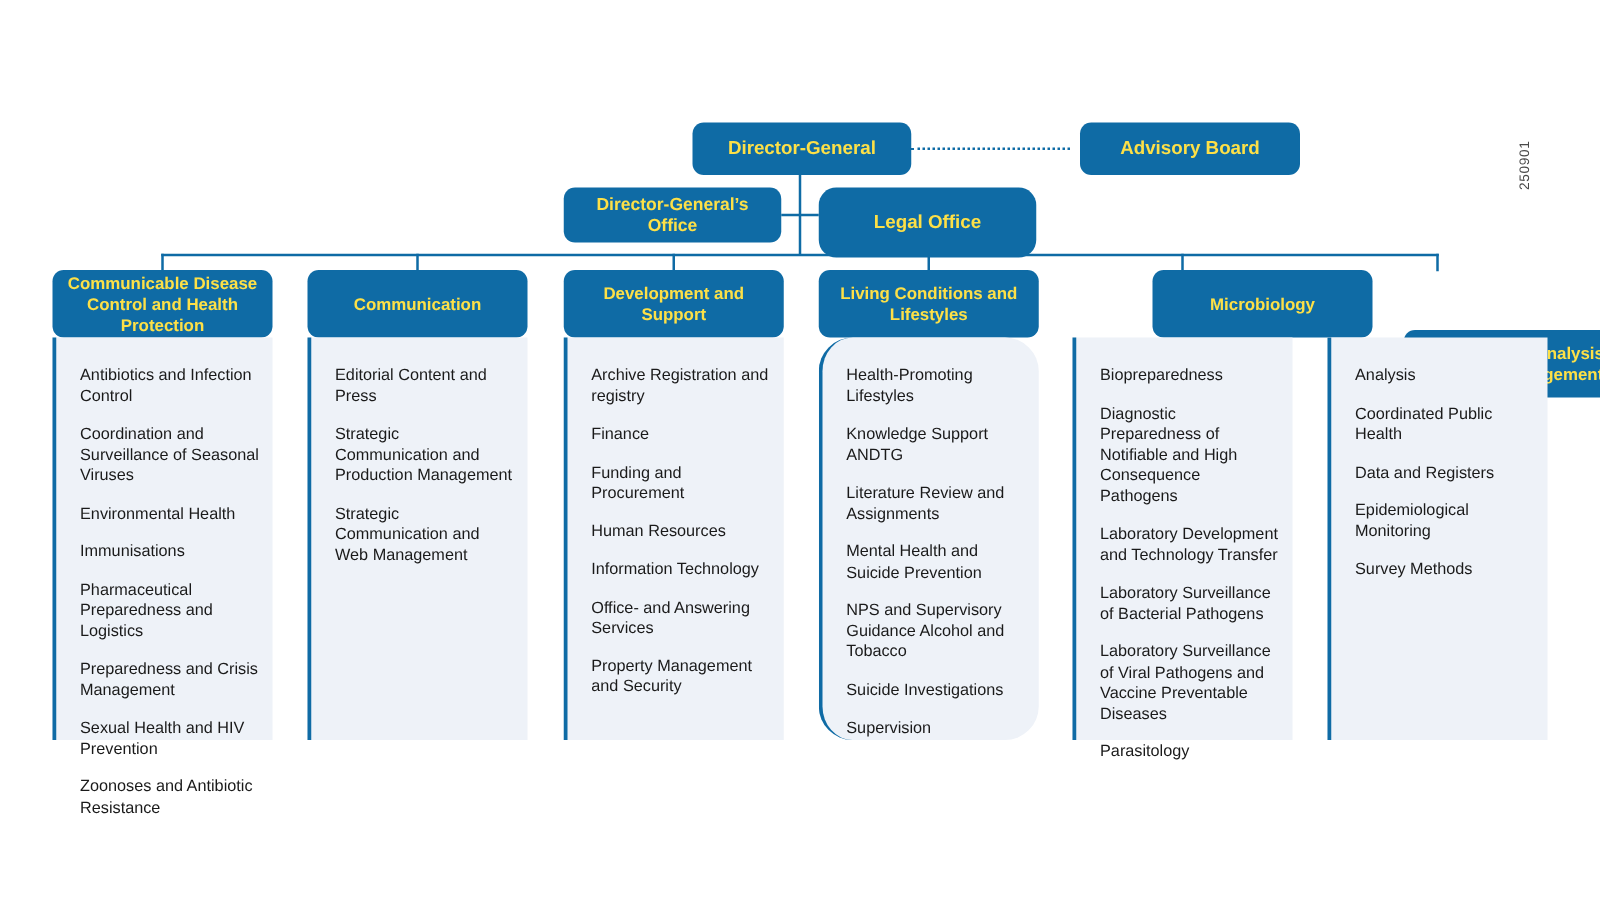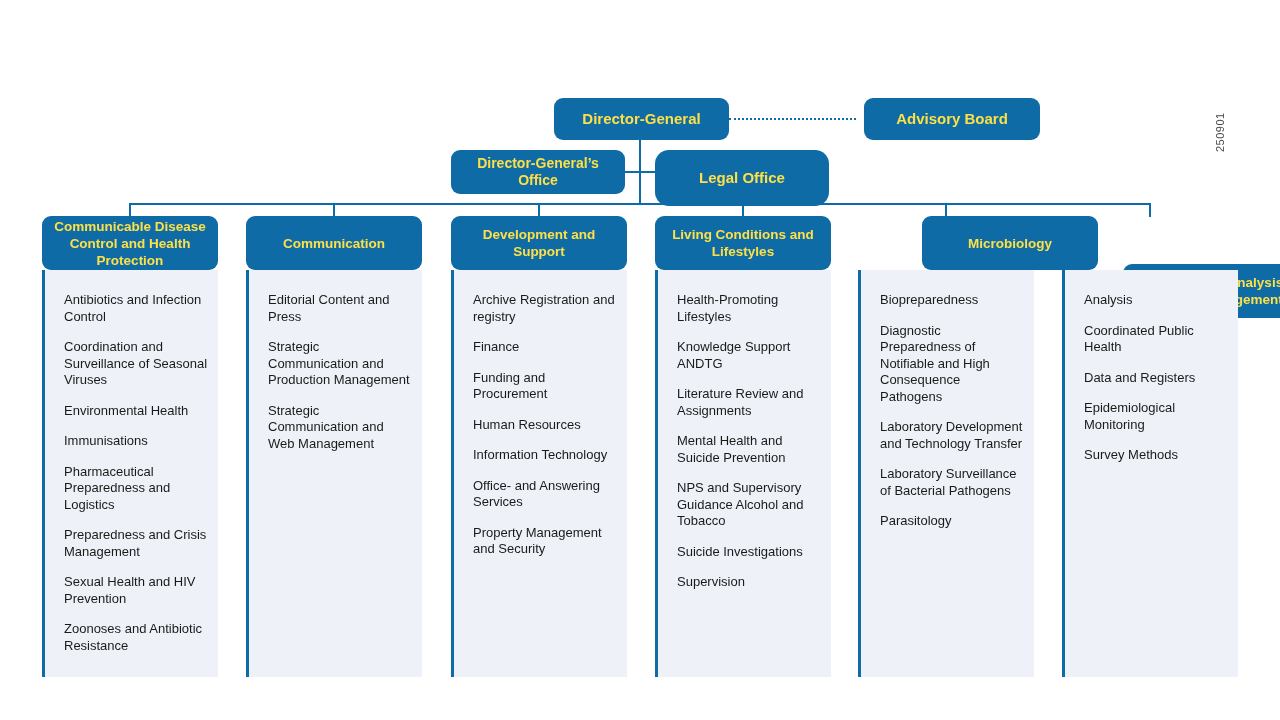--- a/index.html
+++ b/index.html
@@ -12,21 +12,21 @@
     border-radius:9px;display:flex;align-items:center;justify-content:center;
     text-align:center;font-weight:bold;box-sizing:border-box;padding:4px 10px;
   }
   .top-node{font-size:15px;line-height:18px;}
   .dept-head{font-size:13.5px;line-height:17px;width:176px;height:54px;top:216px;padding:2px 8px;}
   .line{position:absolute;background:#0f6ba5;}
   .dotted{
     position:absolute;border-top:2px dotted #0f6ba5;background:none;height:0;
   }
   .panel{
-    position:absolute;top:270px;width:176px;height:407px;
+    position:absolute;top:270px;width:176px;height:322px;
     background:#eef2f8;border-left:3px solid #0f6ba5;box-sizing:border-box;
     padding:22px 10px 10px 19px;
   }
   .panel .unit{
     margin:0 0 14px 0;font-size:13px;line-height:16.5px;color:#1a1a1a;
   }
   .side-note{
     position:absolute;left:1214px;top:92px;height:60px;
     writing-mode:vertical-rl;transform:rotate(180deg);
     font-size:11px;color:#4a4a4a;letter-spacing:0.5px;
@@ -77,36 +77,37 @@
       <p class="unit">Archive Registration and registry</p>
       <p class="unit">Finance</p>
       <p class="unit">Funding and Procurement</p>
       <p class="unit">Human Resources</p>
       <p class="unit">Information Technology</p>
       <p class="unit">Office- and Answering Services</p>
       <p class="unit">Property Management and Security</p>
     </div>
 
   <div class="node dept-head" style="left:655px;">Living Conditions and Lifestyles</div>
-  <div class="panel" style="left:655px;">
+  <div class="panel" style="left:655px;border-radius:27px;">
       <p class="unit">Health-Promoting Lifestyles</p>
       <p class="unit">Knowledge Support ANDTG</p>
       <p class="unit">Literature Review and Assignments</p>
       <p class="unit">Mental Health and Suicide Prevention</p>
       <p class="unit">NPS and Supervisory Guidance Alcohol and Tobacco</p>
       <p class="unit">Suicide Investigations</p>
       <p class="unit">Supervision</p>
     </div>
 
   <div class="node dept-head" style="left:878px;margin-left:44px;">Microbiology</div>
   <div class="panel" style="left:858px;">
       <p class="unit">Biopreparedness</p>
       <p class="unit">Diagnostic Preparedness of Notifiable and High Consequence Pathogens</p>
       <p class="unit">Laboratory Development and Technology Transfer</p>
       <p class="unit">Laboratory Surveillance of Bacterial Pathogens</p>
+      <p class="unit">Laboratory Surveillance of Viral Pathogens and Vaccine Preventable Diseases</p>
       <p class="unit">Parasitology</p>
     </div>
 
   <div class="node dept-head" style="left:1123px;margin-top:48px;">Public Health Analysis and Data Management</div>
   <div class="panel" style="left:1062px;">
       <p class="unit">Analysis</p>
       <p class="unit">Coordinated Public Health</p>
       <p class="unit">Data and Registers</p>
       <p class="unit">Epidemiological Monitoring</p>
       <p class="unit">Survey Methods</p>

